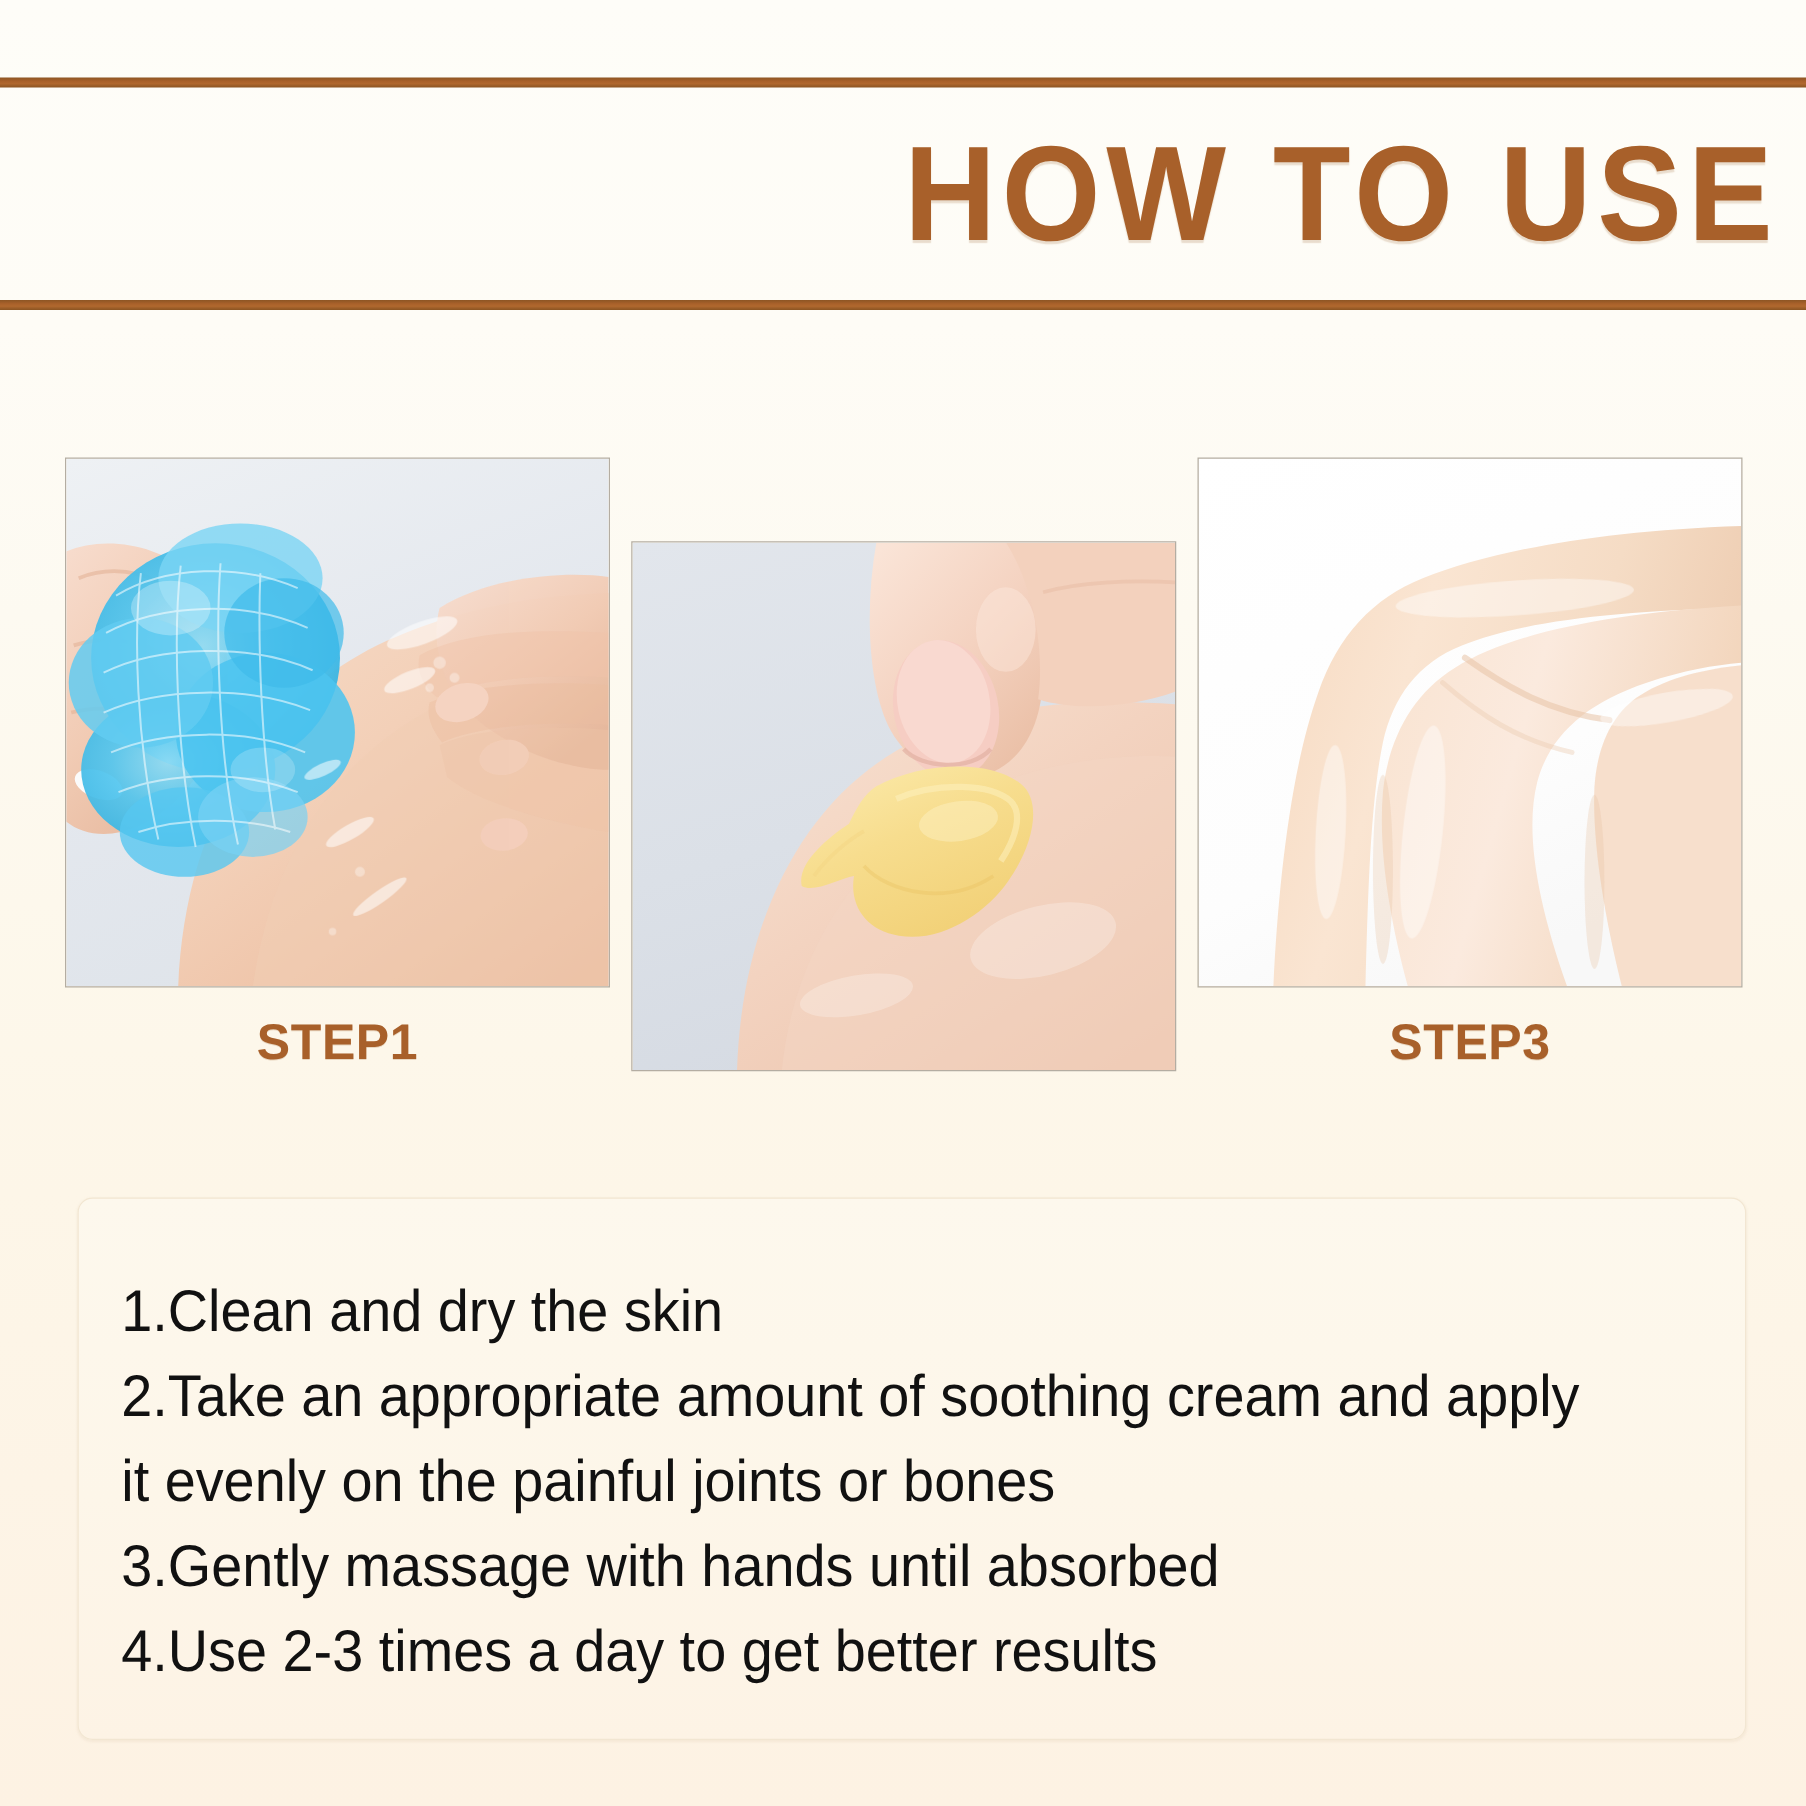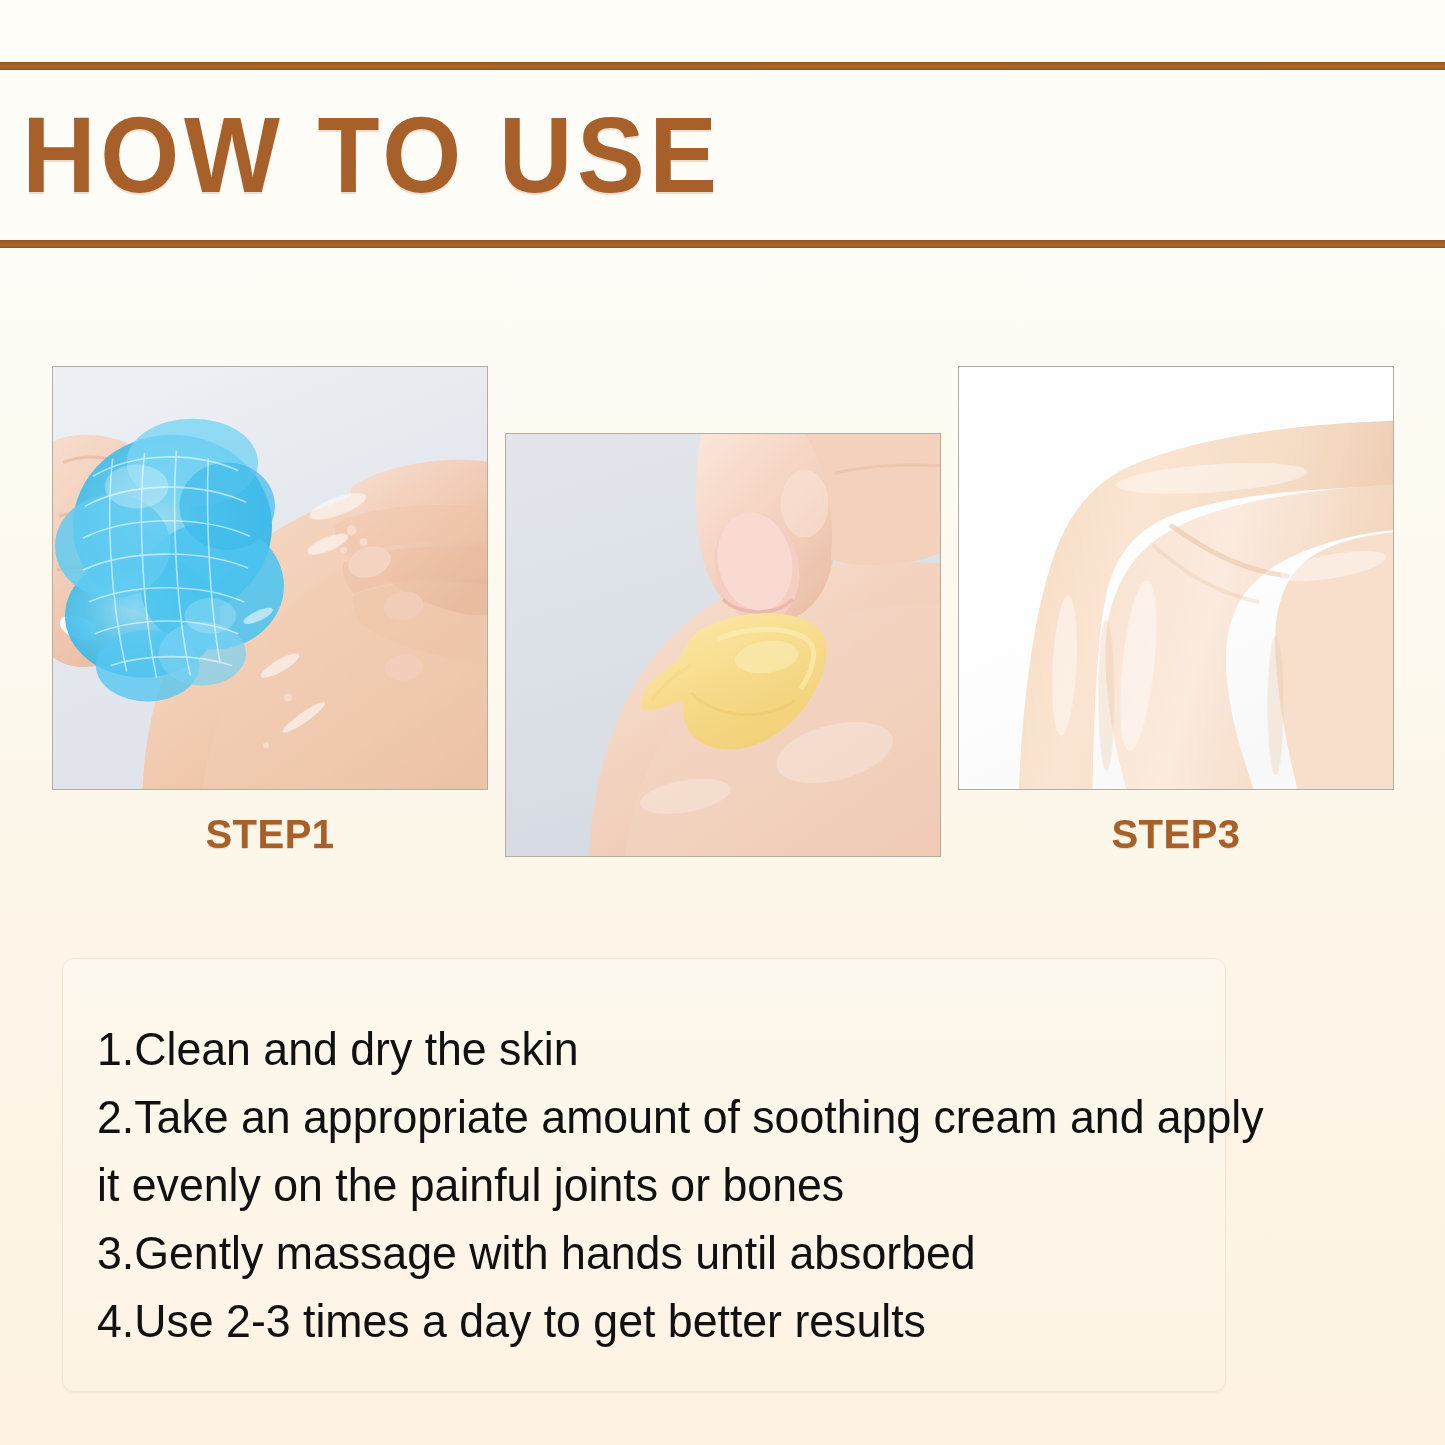--- a/index.html
+++ b/index.html
@@ -40,21 +40,21 @@
   .rule-bottom { top: 240px; }
 
   .title-wrap {
     position: absolute;
     top: 70px;
     left: 0;
     width: 1445px;
     height: 170px;
     display: flex;
     align-items: center;
-    justify-content: flex-start;
+    justify-content: flex-end;
   }
   .title {
     color: #a8602a;
     font-family: "Liberation Sans Narrow", "Liberation Sans", "DejaVu Sans", sans-serif;
     font-weight: bold;
     font-size: 108px;
     letter-spacing: 5px;
     line-height: 1;
     transform: scaleX(0.94);
     transform-origin: center;
@@ -94,21 +94,21 @@
     text-shadow: 0 1px 0 rgba(170,120,70,0.25);
   }
 
   .photo-svg { display: block; width: 100%; height: 100%; }
 
   
   .instruction-box {
     position: absolute;
     left: 62px;
     top: 958px;
-    width: 1164px;
+    width: 1335px;
     height: 434px;
     box-sizing: border-box;
     border: 1px solid #f2e6d2;
     border-radius: 12px;
     background: linear-gradient(180deg, #fdf8ed 0%, #fdf6e9 55%, #fdf3e5 100%);
     box-shadow: 0 1px 2px rgba(180,150,110,0.10);
     padding: 56px 0 0 34px;
   }
   .instruction-list {
     list-style: none;

